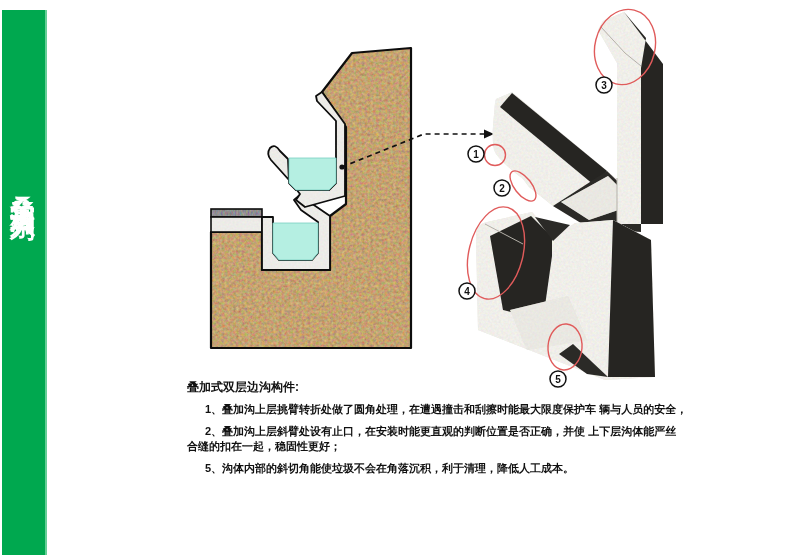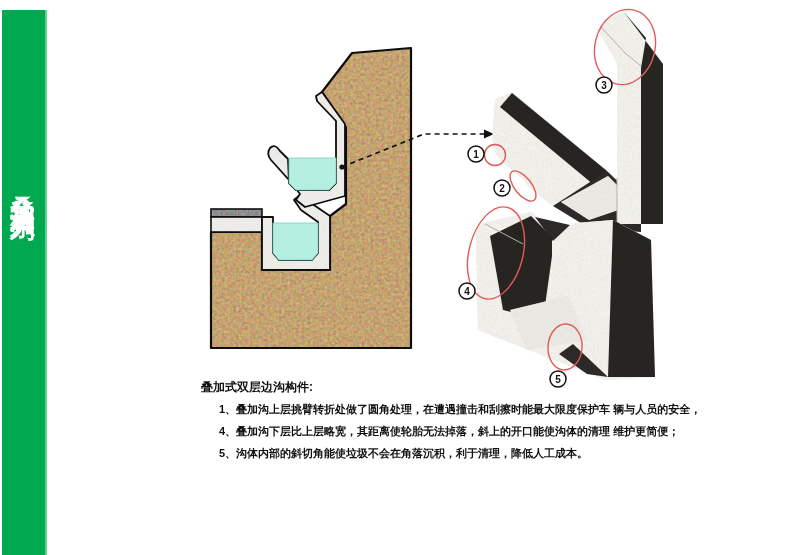--- a/index.html
+++ b/index.html
@@ -19,21 +19,21 @@
     writing-mode:vertical-rl;text-orientation:upright;
     color:#ffffff;font-size:25px;font-weight:bold;letter-spacing:4px;
     white-space:nowrap;
   }
   
   .photo-wrap{position:absolute;left:205px;top:8px;width:210px;height:345px;}
   .arrow-wrap{position:absolute;left:330px;top:120px;width:170px;height:60px;}
   .render-wrap{position:absolute;left:455px;top:8px;width:212px;height:384px;}
   
   .desc{
-    position:absolute;left:201px;top:380px;width:585px;
+    position:absolute;left:187px;top:380px;width:585px;
     color:#111;font-size:11px;font-weight:bold;line-height:15px;
   }
   .desc-title{font-size:12px;margin-bottom:5px;}
   .desc .point{margin-top:7px;}
   .desc .line{white-space:nowrap;}
   .desc .line.first{padding-left:18px;}
   .badge-num{font-size:10px;font-weight:bold;fill:#111;}
 </style>
 </head>
 <body>
@@ -180,21 +180,22 @@
 </svg>
 </div>
 
 <div class="desc">
   <div class="desc-title">叠加式双层边沟构件:</div>
   <div id="points">
       <div class="point">
         <div class="line first">1、叠加沟上层挑臂转折处做了圆角处理，在遭遇撞击和刮擦时能最大限度保护车 辆与人员的安全，</div>
       </div>
       <div class="point">
-      </div>
-      <div class="point">
-        <div class="line first">4、叠加沟下层比上层略宽，其距离使轮胎无法掉落，斜上的开口能使沟体的清理 维护更简便；</div>
+        <div class="line first">2、叠加沟上层斜臂处设有止口，在安装时能更直观的判断位置是否正确，并使 上下层沟体能严丝</div>
+        <div class="line">合缝的扣在一起，稳固性更好；</div>
+      </div>
+      <div class="point">
       </div>
       <div class="point">
         <div class="line first">5、沟体内部的斜切角能使垃圾不会在角落沉积，利于清理，降低人工成本。</div>
       </div>
     </div>
 </div>
 
 </body></html>

